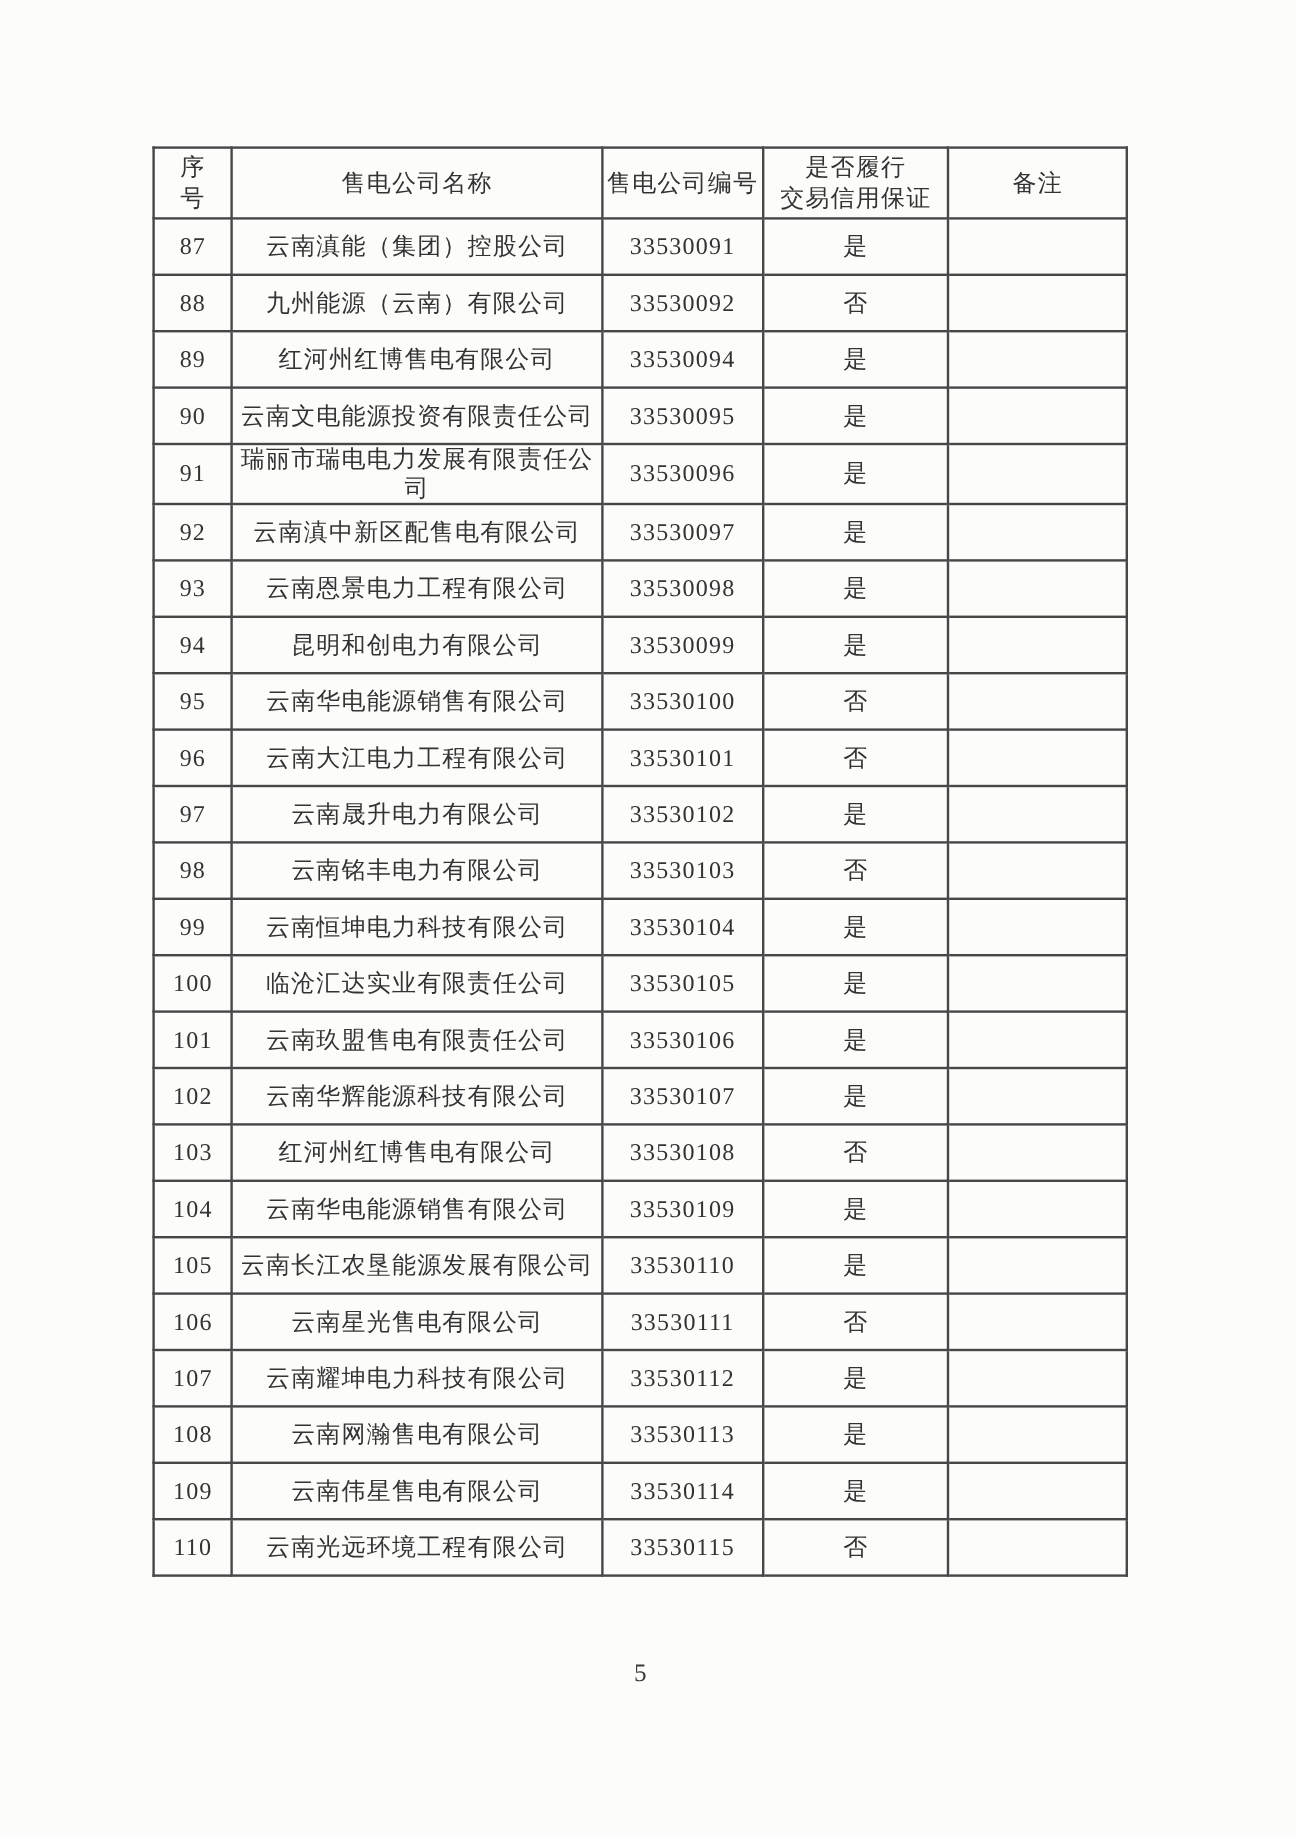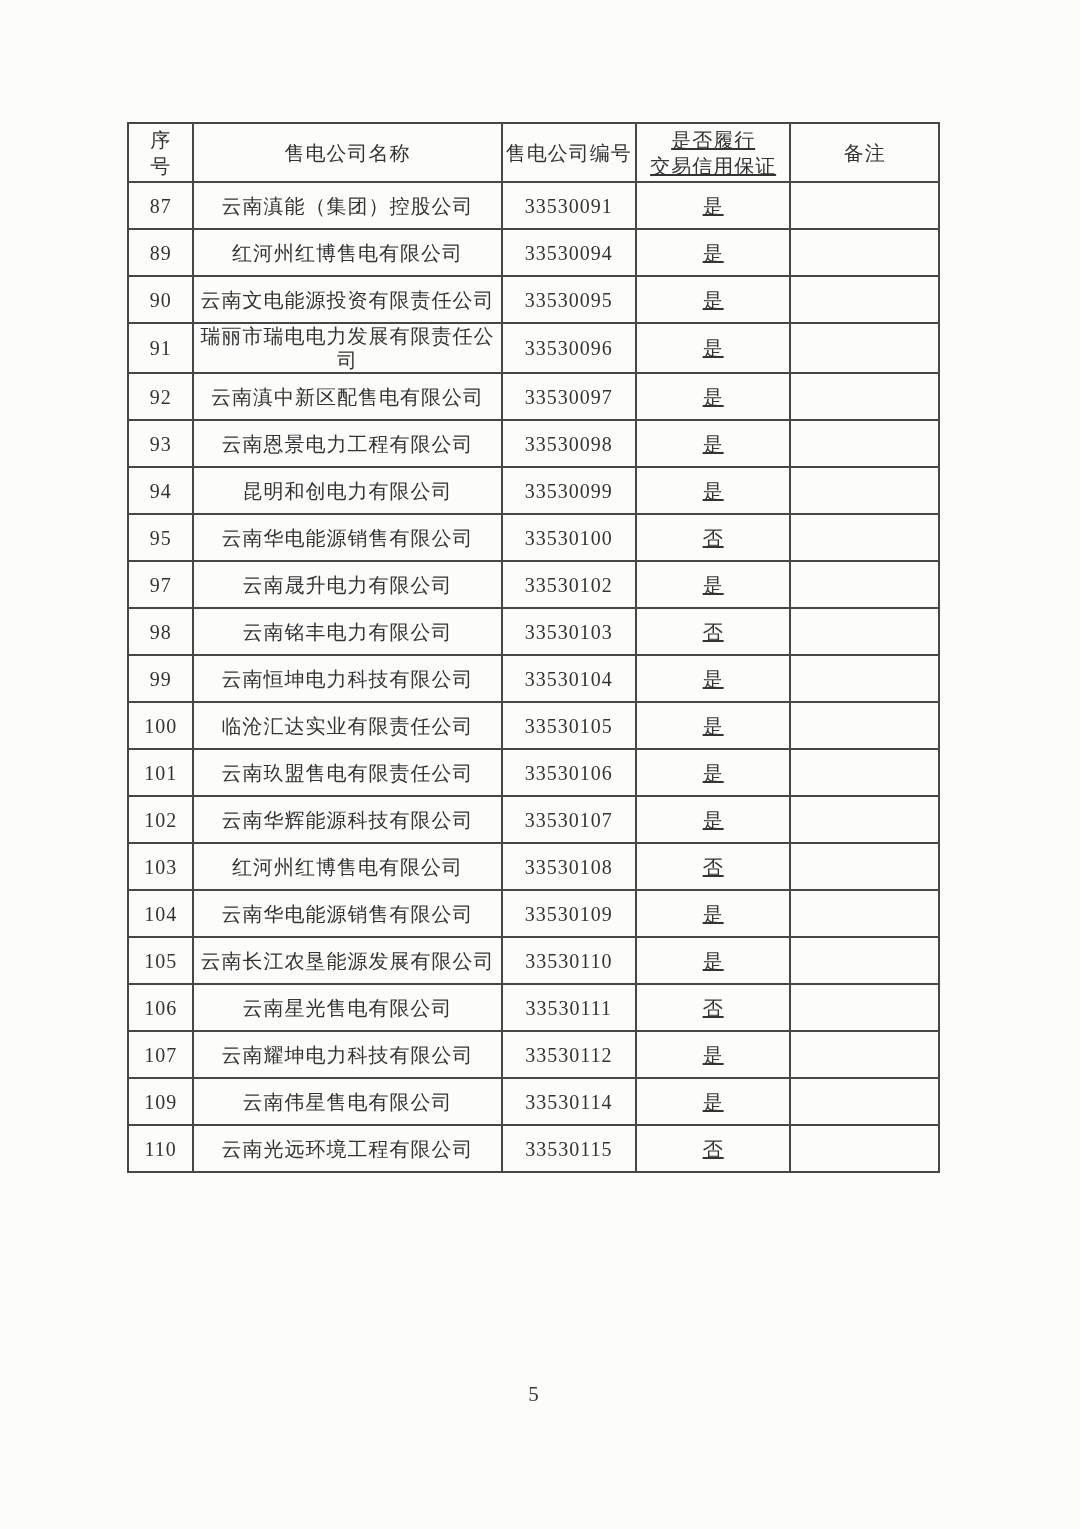--- a/index.html
+++ b/index.html
@@ -45,21 +45,21 @@
   }
   .doc-table tbody td {
     height: 45px;
     font-size: 20px;
     letter-spacing: 1px;
     line-height: 1.2;
   }
   .col-index   { width: 63px; }
   .col-name    { width: 297px; }
   .col-code    { width: 129px; }
-  .col-guarantee { width: 149px; text-decoration: underline; }
+  .col-guarantee { width: 149px; }
   .col-remark  { width: 143px; }
   td.col-code { letter-spacing: 1.5px; }
   .page-number {
     position: absolute;
     left: 127px;
     top: 1382px;
     width: 813px;
     text-align: center;
     font-size: 21px;
     color: #3a3a3a;
@@ -91,20 +91,27 @@
     </thead>
     <tbody id="table-body">
         <tr>
           <td class="col-index">87</td>
           <td class="col-name">云南滇能（集团）控股公司</td>
           <td class="col-code">33530091</td>
           <td class="col-guarantee">是</td>
           <td class="col-remark"></td>
         </tr>
         <tr>
+          <td class="col-index">88</td>
+          <td class="col-name">九州能源（云南）有限公司</td>
+          <td class="col-code">33530092</td>
+          <td class="col-guarantee">否</td>
+          <td class="col-remark"></td>
+        </tr>
+        <tr>
           <td class="col-index">89</td>
           <td class="col-name">红河州红博售电有限公司</td>
           <td class="col-code">33530094</td>
           <td class="col-guarantee">是</td>
           <td class="col-remark"></td>
         </tr>
         <tr>
           <td class="col-index">90</td>
           <td class="col-name">云南文电能源投资有限责任公司</td>
           <td class="col-code">33530095</td>
@@ -140,20 +147,27 @@
           <td class="col-remark"></td>
         </tr>
         <tr>
           <td class="col-index">95</td>
           <td class="col-name">云南华电能源销售有限公司</td>
           <td class="col-code">33530100</td>
           <td class="col-guarantee">否</td>
           <td class="col-remark"></td>
         </tr>
         <tr>
+          <td class="col-index">96</td>
+          <td class="col-name">云南大江电力工程有限公司</td>
+          <td class="col-code">33530101</td>
+          <td class="col-guarantee">否</td>
+          <td class="col-remark"></td>
+        </tr>
+        <tr>
           <td class="col-index">97</td>
           <td class="col-name">云南晟升电力有限公司</td>
           <td class="col-code">33530102</td>
           <td class="col-guarantee">是</td>
           <td class="col-remark"></td>
         </tr>
         <tr>
           <td class="col-index">98</td>
           <td class="col-name">云南铭丰电力有限公司</td>
           <td class="col-code">33530103</td>
@@ -217,20 +231,27 @@
           <td class="col-remark"></td>
         </tr>
         <tr>
           <td class="col-index">107</td>
           <td class="col-name">云南耀坤电力科技有限公司</td>
           <td class="col-code">33530112</td>
           <td class="col-guarantee">是</td>
           <td class="col-remark"></td>
         </tr>
         <tr>
+          <td class="col-index">108</td>
+          <td class="col-name">云南网瀚售电有限公司</td>
+          <td class="col-code">33530113</td>
+          <td class="col-guarantee">是</td>
+          <td class="col-remark"></td>
+        </tr>
+        <tr>
           <td class="col-index">109</td>
           <td class="col-name">云南伟星售电有限公司</td>
           <td class="col-code">33530114</td>
           <td class="col-guarantee">是</td>
           <td class="col-remark"></td>
         </tr>
         <tr>
           <td class="col-index">110</td>
           <td class="col-name">云南光远环境工程有限公司</td>
           <td class="col-code">33530115</td>

